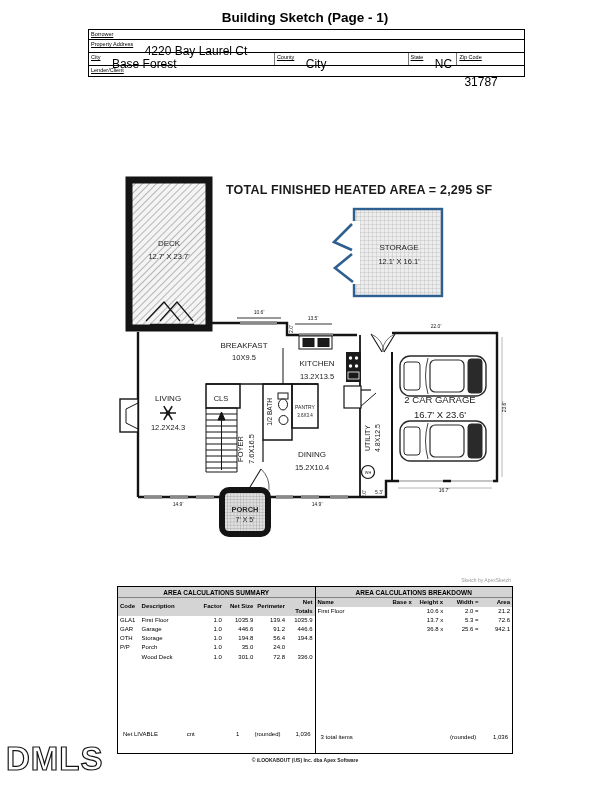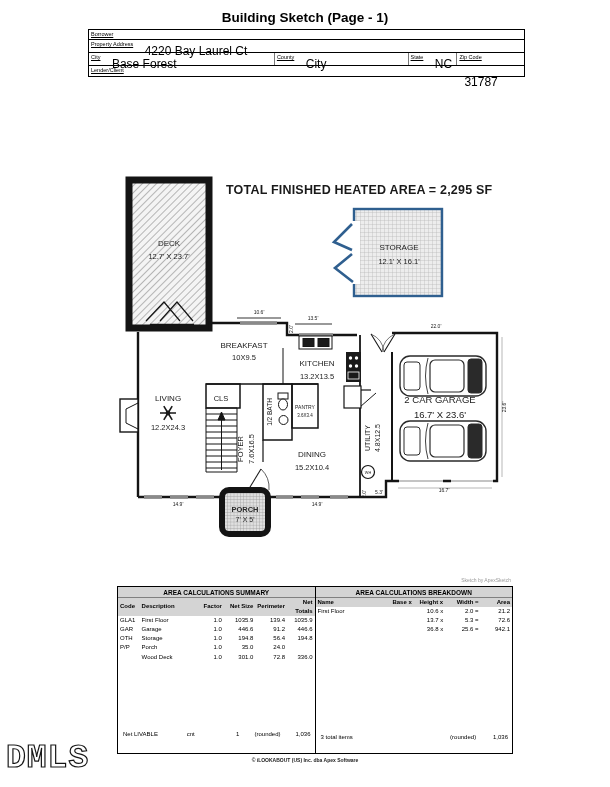--- a/index.html
+++ b/index.html
@@ -48,21 +48,21 @@
   .sum-footer span:nth-child(5){flex:1;text-align:right;}
   .bd-footer{bottom:13px;}
   .bd-footer span:nth-child(1){flex:1;}
   .bd-footer span:nth-child(2){width:30%;text-align:right;}
   .bd-footer span:nth-child(3){width:17%;text-align:right;}
 
   .sketch-credit{position:absolute;top:577px;left:117px;width:394px;text-align:right;
                  font-size:5px;color:#9a9a9a;}
   .copyright{position:absolute;top:757px;left:0;width:610px;text-align:center;
              font-size:5px;font-weight:bold;color:#222;}
-  .watermark{position:absolute;left:6px;top:740px;font-family:Liberation Mono, monospace;
+  .watermark{position:absolute;left:6px;top:740px;font-family:Liberation Sans, sans-serif;
              font-size:33px;font-weight:bold;letter-spacing:1px;color:transparent;
              -webkit-text-stroke:1.2px #151515;}
 </style>
 </head>
 <body>
 
 <div class="page">
 
   <div class="doc-title">Building Sketch (Page - 1)</div>
 

